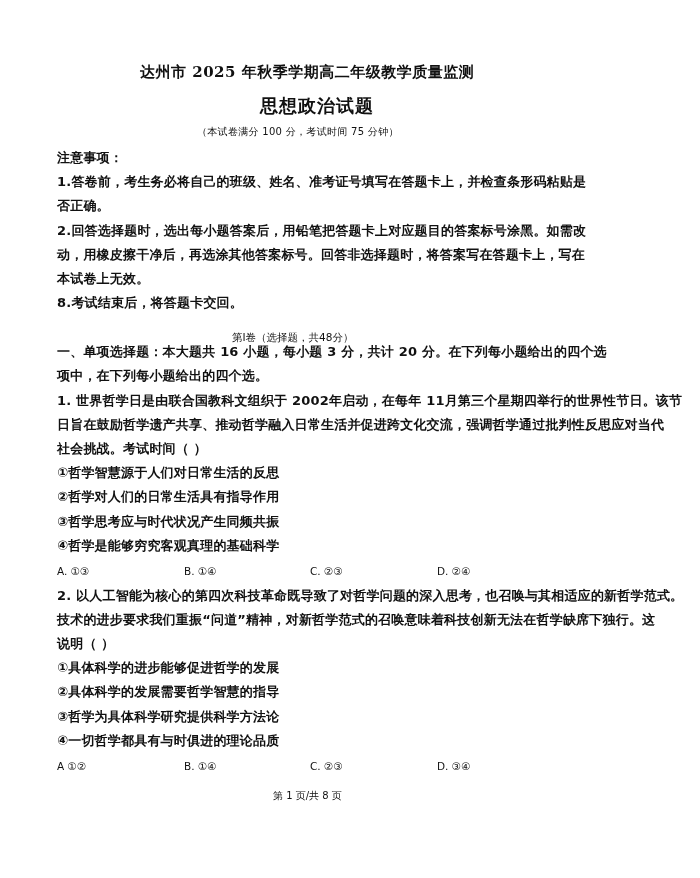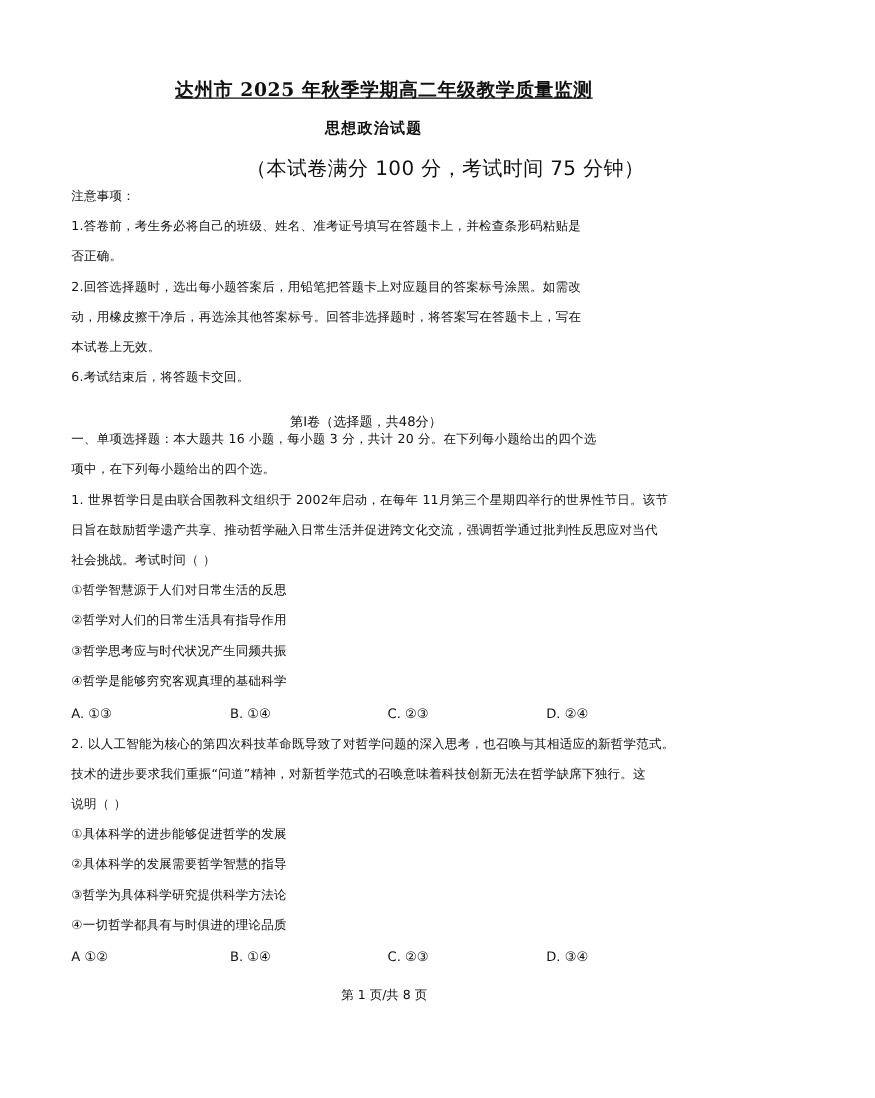--- a/index.html
+++ b/index.html
@@ -1,43 +1,43 @@
 <!DOCTYPE html>
 <html><head>
 <meta charset="utf-8">
 <style>
   html, body { margin: 0; padding: 0; background: #ffffff; }
   body { width: 700px; height: 878px; position: relative; overflow: hidden;
          font-family: "DejaVu Sans", "Liberation Sans", sans-serif; color: #111; }
-  .line { position: absolute; left: 57px; font-size: 10px; line-height: 14px; white-space: nowrap; letter-spacing: 0.2px; }
+  .line { position: absolute; left: 57px; font-size: 13px; line-height: 14px; white-space: nowrap; letter-spacing: 0.2px; font-weight: bold; }
   .title { position: absolute; left: 140px; top: 63px; font-family: "DejaVu Serif", "Liberation Serif", serif;
-           font-weight: bold; font-size: 15px; letter-spacing: 0.5px; white-space: nowrap; text-decoration: underline; }
+           font-weight: bold; font-size: 15px; letter-spacing: 0.5px; white-space: nowrap; }
   .subtitle { position: absolute; left: 260px; top: 94px; font-family: "DejaVu Serif", "Liberation Serif", serif;
-              font-weight: bold; font-size: 12px; letter-spacing: 1px; white-space: nowrap; }
-  .note { position: absolute; left: 197px; top: 125px; font-size: 16px; white-space: nowrap; letter-spacing: 0.3px; }
+              font-weight: bold; font-size: 18px; letter-spacing: 1px; white-space: nowrap; }
+  .note { position: absolute; left: 197px; top: 125px; font-size: 10px; white-space: nowrap; letter-spacing: 0.3px; }
   .center { position: absolute; white-space: nowrap; font-size: 10.5px; }
   .opts { position: absolute; left: 57px; width: 480px; font-size: 10.5px; height: 14px; }
   .opts span { position: absolute; top: 0; white-space: nowrap; }
   .footer { position: absolute; left: 273px; top: 789px; font-size: 10px; white-space: nowrap; }
 </style>
 </head>
 <body>
 
 <div>
   <div class="title">达州市 2025 年秋季学期高二年级教学质量监测</div>
   <div class="subtitle">思想政治试题</div>
   <div class="note">（本试卷满分 100 分，考试时间 75 分钟）</div>
 
   <div class="line" style="top:151px">注意事项：</div>
   <div class="line" style="top:175px">1.答卷前，考生务必将自己的班级、姓名、准考证号填写在答题卡上，并检查条形码粘贴是</div>
   <div class="line" style="top:199px">否正确。</div>
   <div class="line" style="top:224px">2.回答选择题时，选出每小题答案后，用铅笔把答题卡上对应题目的答案标号涂黑。如需改</div>
   <div class="line" style="top:248px">动，用橡皮擦干净后，再选涂其他答案标号。回答非选择题时，将答案写在答题卡上，写在</div>
   <div class="line" style="top:272px">本试卷上无效。</div>
-  <div class="line" style="top:296px">6.考试结束后，将答题卡交回。</div>
+  <div class="line" style="top:296px">8.考试结束后，将答题卡交回。</div>
 
   <div class="center" style="left:232px; top:331px">第Ⅰ卷（选择题，共48分）</div>
   <div class="line" style="top:345px">一、单项选择题：本大题共 16 小题，每小题 3 分，共计 20 分。在下列每小题给出的四个选</div>
   <div class="line" style="top:369px">项中，在下列每小题给出的四个选。</div>
 
   <div>
     <div class="line" style="top:394px">1. 世界哲学日是由联合国教科文组织于 2002年启动，在每年 11月第三个星期四举行的世界性节日。该节</div>
     <div class="line" style="top:418px">日旨在鼓励哲学遗产共享、推动哲学融入日常生活并促进跨文化交流，强调哲学通过批判性反思应对当代</div>
     <div class="line" style="top:442px">社会挑战。考试时间（     ）</div>
     <div class="line" style="top:466px">①哲学智慧源于人们对日常生活的反思</div>

